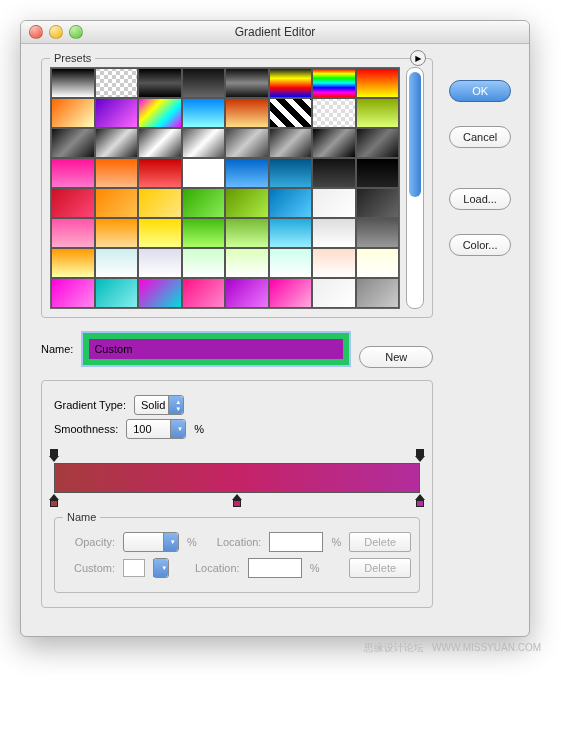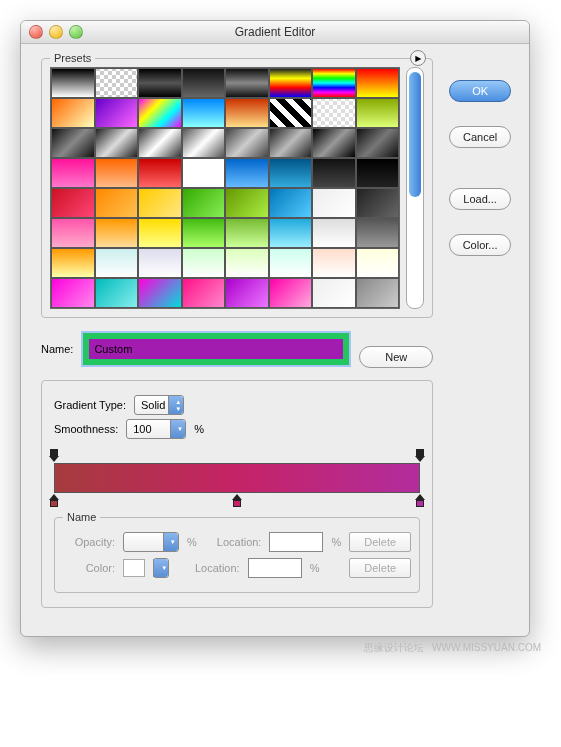--- a/index.html
+++ b/index.html
@@ -375,21 +375,21 @@
             <div class="select dim" style="width:30px;">
                 <span class="arrows" style="top:5px;">▾</span>
               </div>
             <span class="dim">%</span>
             <span class="dim" style="margin-left:12px;">Location:</span>
             <input class="numinput" disabled="" style="">
             <span class="dim">%</span>
             <div class="delbtn" style="margin-left:auto;">Delete</div>
           </div>
           <div class="row">
-            <span class="dim" style="width:52px;text-align:right;">Color:</span>
+            <span class="dim" style="width:52px;text-align:right;">Custom:</span>
             <div class="swatch-box"></div>
             <div class="select dim" style="width:0;padding:0 7px;">
                 <span class="arrows" style="top:5px;right:2px;">▾</span>
               </div>
             <span class="dim" style="margin-left:18px;">Location:</span>
             <input class="numinput" disabled="" style="">
             <span class="dim">%</span>
             <div class="delbtn" style="margin-left:auto;">Delete</div>
           </div>
         </div>

